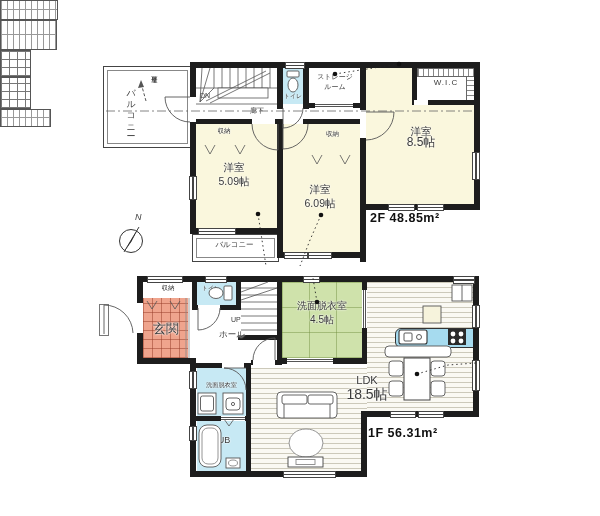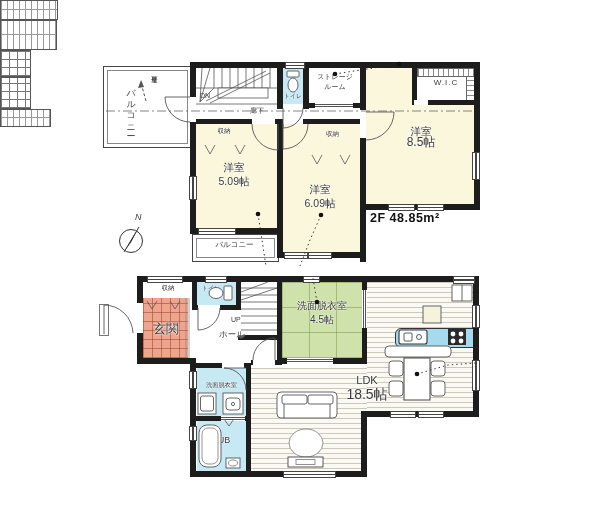--- a/index.html
+++ b/index.html
@@ -178,20 +178,21 @@
     <div class="lbl c" style="left:197px;top:285px;width:28px;font-size:6px">トイレ</div>
     <div class="lbl c" style="left:150px;top:322px;width:32px;font-size:13px">玄関</div>
     <div class="lbl c" style="left:204px;top:330px;width:56px;font-size:8.5px">ホール</div>
     <div class="lbl" style="left:231px;top:316px;font-size:7px">UP</div>
     <div class="lbl c" style="left:196px;top:382px;width:51px;font-size:6.2px">洗面脱衣室</div>
     <div class="lbl c" style="left:213px;top:435px;width:22px;font-size:9px">UB</div>
     <div class="lbl c" style="left:284px;top:300px;width:76px;font-size:10px">洗面脱衣室</div>
     <div class="lbl c" style="left:284px;top:314px;width:76px;font-size:10px">4.5帖</div>
     <div class="lbl c" style="left:346px;top:374px;width:42px;font-size:11px">LDK</div>
     <div class="lbl c" style="left:342px;top:387px;width:50px;font-size:14px">18.5帖</div>
+    <div class="lbl area" style="left:368px;top:426px;width:110px;font-size:12.5px">1F 56.31m²</div>
   </div>
 
   <div class="lbl" style="left:135px;top:212px;font-size:9px;font-style:italic">N</div>
 
   <svg width="600" height="516" viewBox="0 0 600 516">
 
     <line x1="106" y1="111" x2="472" y2="111" stroke="#666" stroke-width="0.8" stroke-dasharray="9 3 2 3"></line>
 
     <g stroke="#555" fill="none">
       <line x1="146" y1="101" x2="141" y2="83" stroke-dasharray="3 2"></line>

